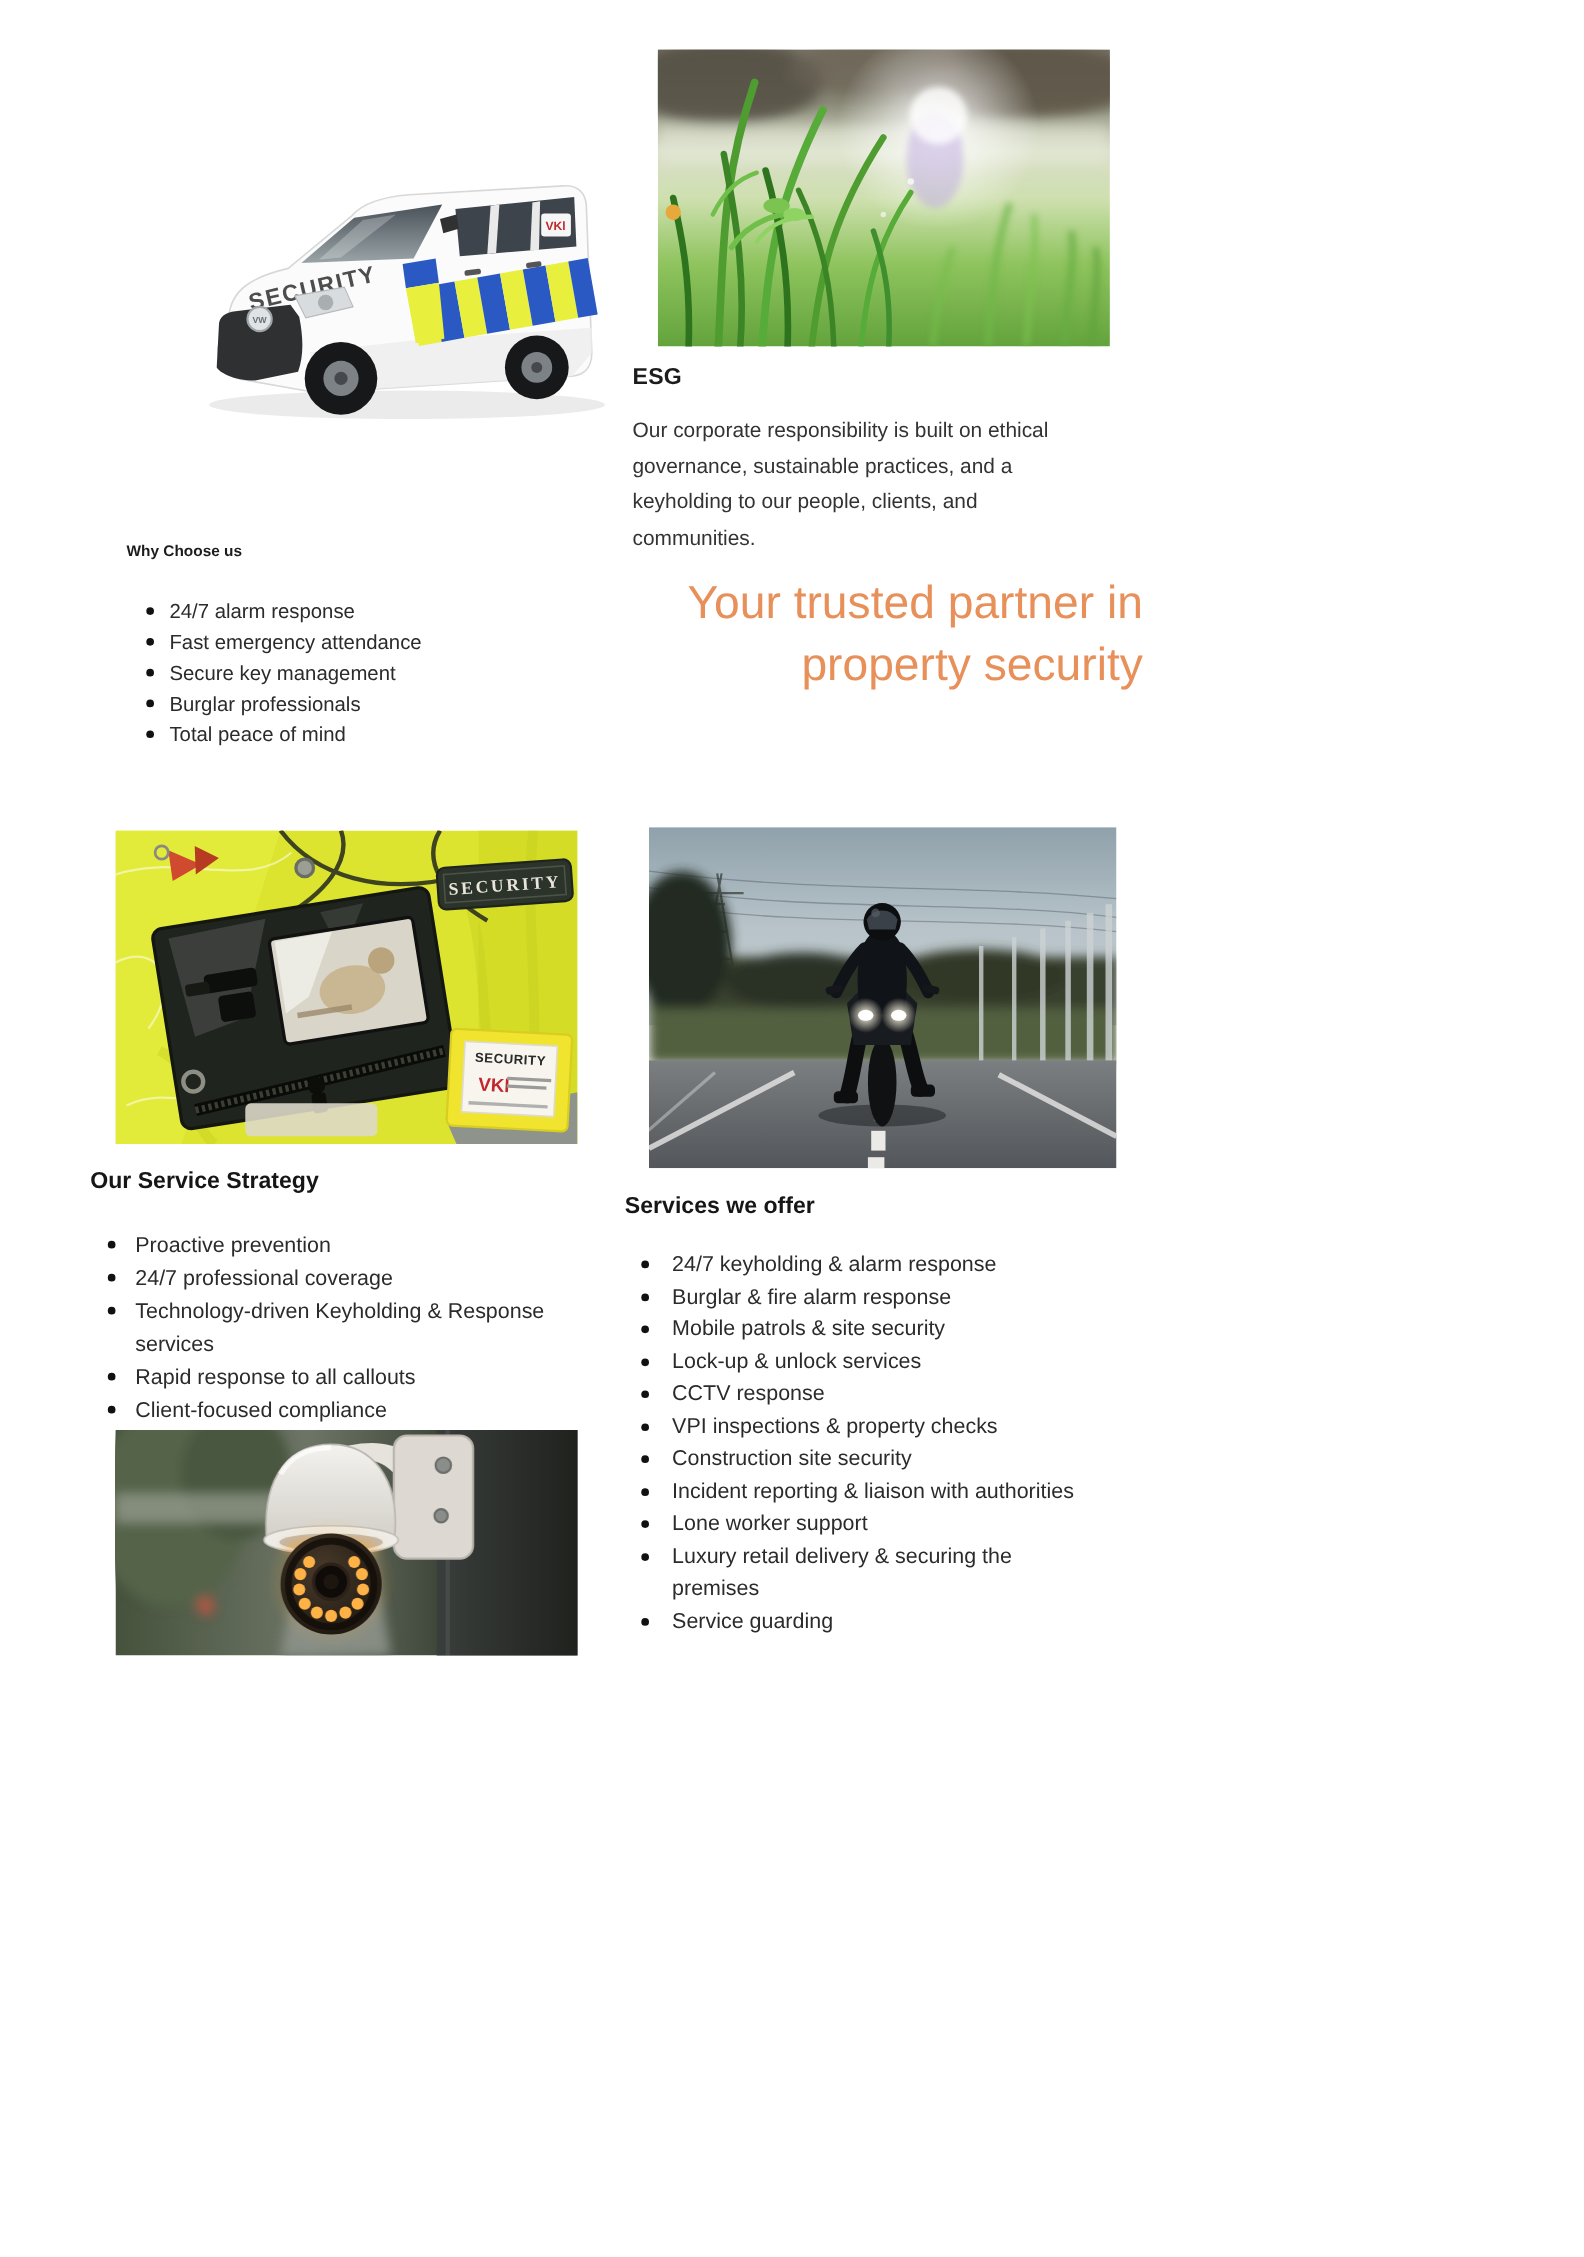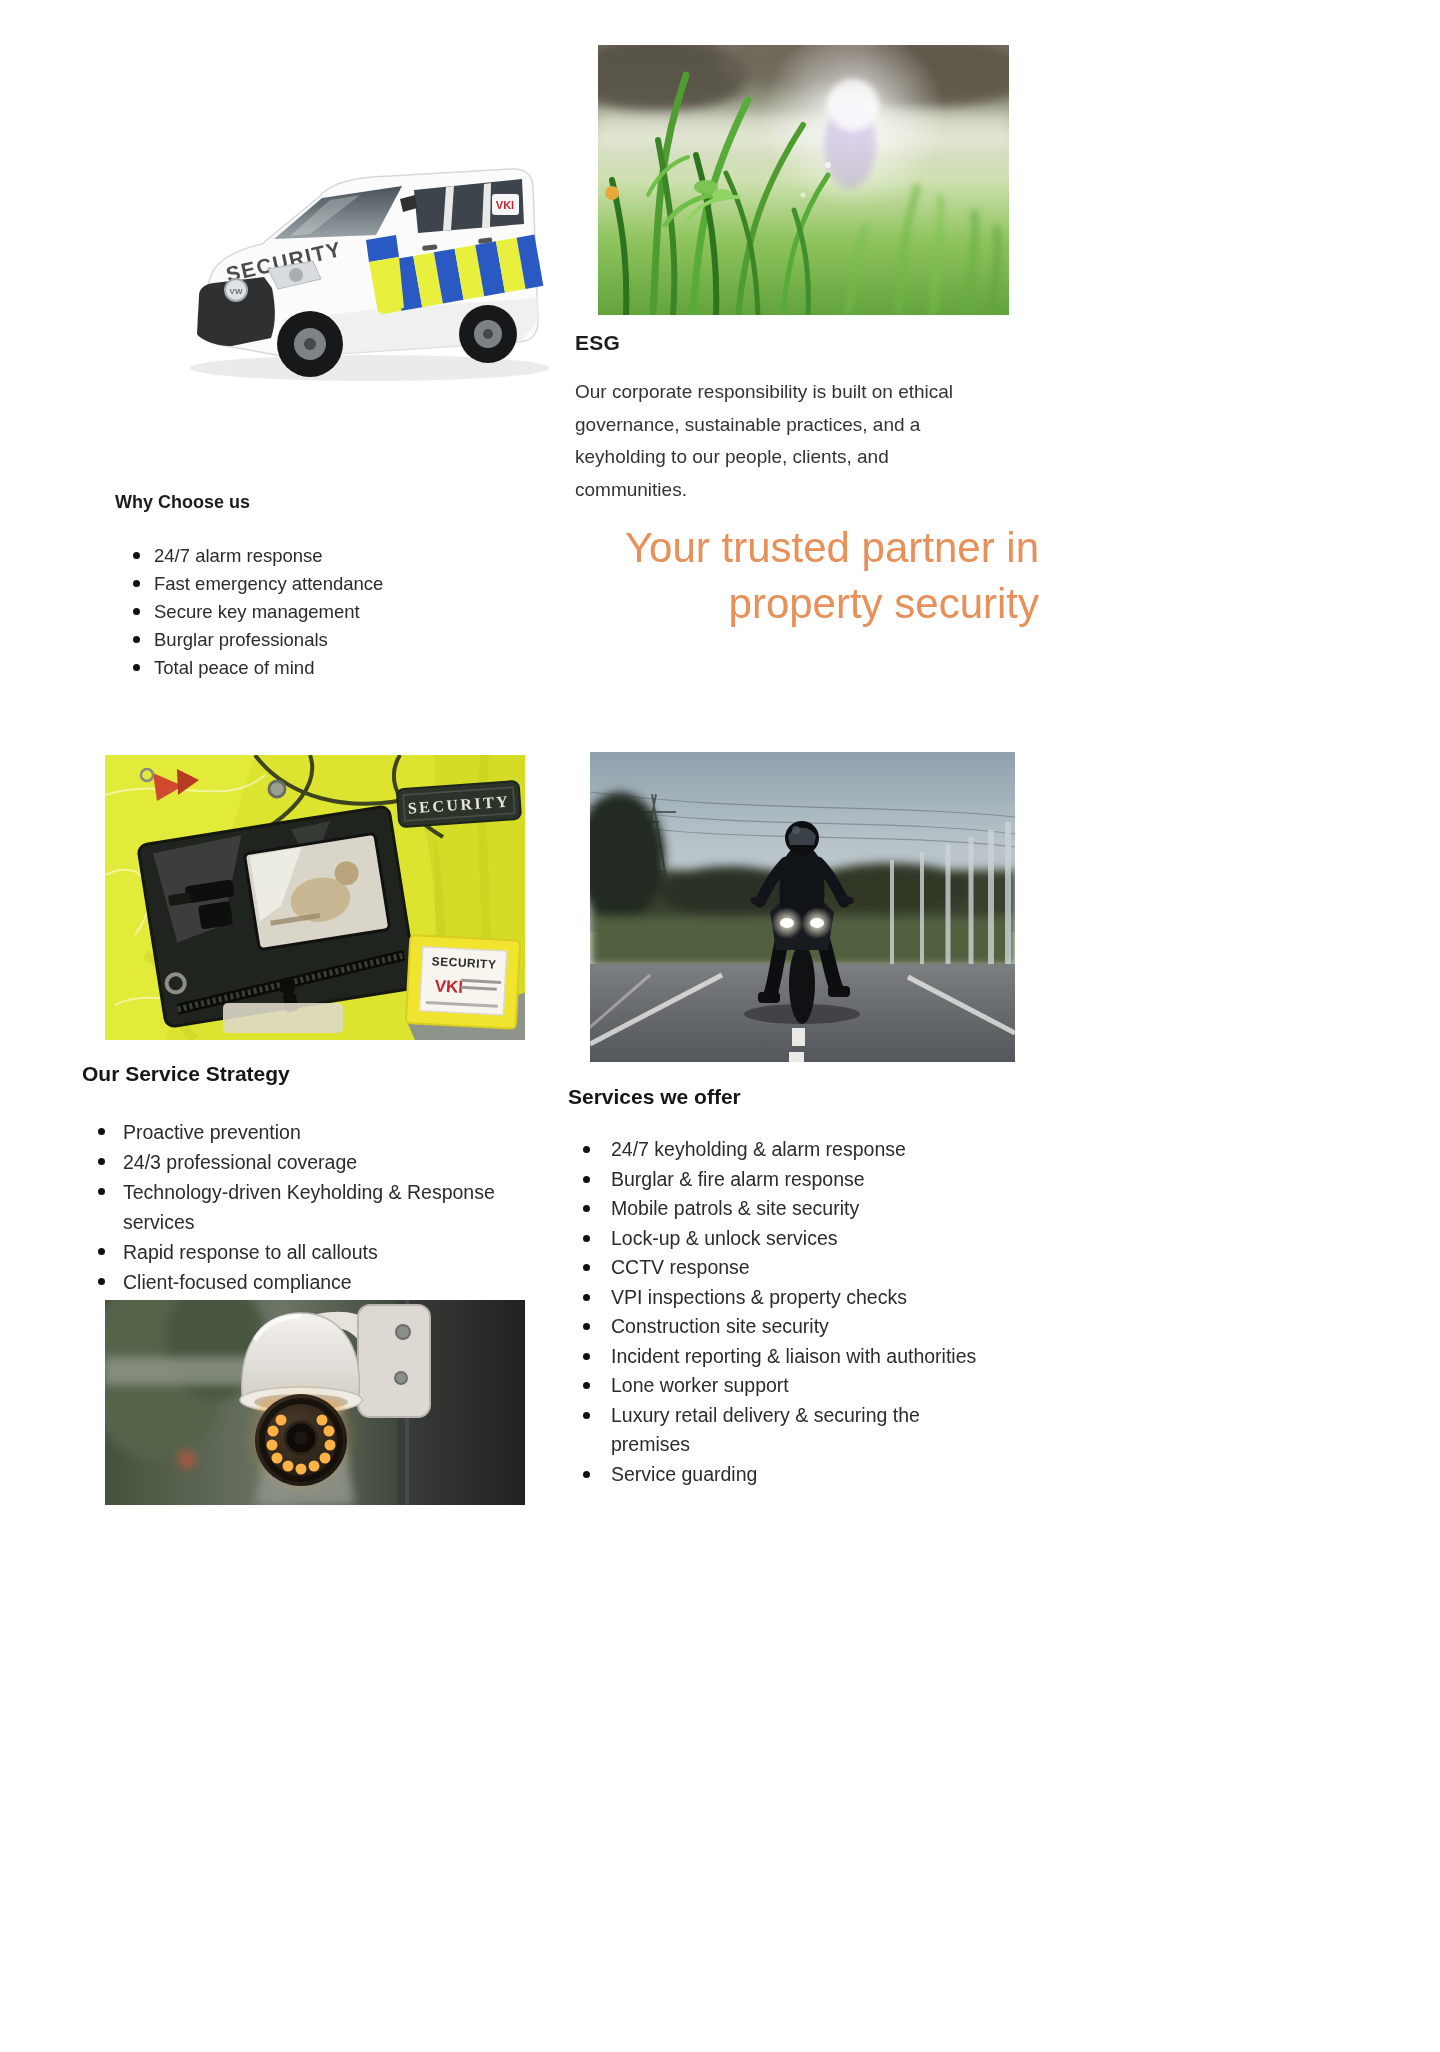--- a/index.html
+++ b/index.html
@@ -4,21 +4,21 @@
 <style>
   html,body{margin:0;padding:0;background:#ffffff;}
   #page{position:relative;width:1440px;height:2052px;background:#ffffff;overflow:hidden;
         font-family:"Liberation Sans","DejaVu Sans",sans-serif;color:#2b2b2b;}
   .fig{position:absolute;}
   .fig svg{display:block;width:100%;height:100%;}
   .abs{position:absolute;}
   .h{font-weight:bold;color:#1c1c1c;}
   .esg-title{left:575px;top:331px;font-size:21px;letter-spacing:.2px;}
   .esg-body{left:575px;top:376px;width:402px;font-size:19px;line-height:32.5px;color:#333;}
-  .why-title{left:115px;top:492px;font-size:18px;}
+  .why-title{left:115px;top:492px;font-size:14px;}
   .tagline{left:537px;top:520px;width:502px;text-align:right;font-size:42px;line-height:56px;
            color:#E8905A;font-weight:500;}
   .strat-title{left:82px;top:1062px;font-size:21px;color:#161616;}
   .serv-title{left:568px;top:1085px;font-size:21px;color:#161616;}
   ul.b{list-style:none;margin:0;padding:0;}
   ul.b li{position:relative;color:#2b2b2b;}
   ul.b li::before{content:"";position:absolute;left:13px;width:7px;height:7px;border-radius:50%;background:#111;}
   .why-list{left:120px;top:542px;width:330px;}
   .why-list li{padding-left:34px;font-size:18.5px;line-height:28px;}
   .why-list li::before{top:10px;left:14px;}
@@ -330,21 +330,21 @@
         <circle cx="227" cy="171" r="16" fill="url(#hl)"></circle>
         <ellipse cx="197" cy="171" rx="7" ry="5" fill="#ffffff"></ellipse>
         <ellipse cx="227" cy="171" rx="7" ry="5" fill="#ffffff"></ellipse>
       </g>
     </svg>
   </div>
 
   <div class="abs h strat-title">Our Service Strategy</div>
   <ul class="b abs strat-list">
     <li>Proactive prevention</li>
-    <li>24/3 professional coverage</li>
+    <li>24/7 professional coverage</li>
     <li>Technology-driven Keyholding &amp; Response services</li>
     <li>Rapid response to all callouts</li>
     <li>Client-focused compliance</li>
   </ul>
 
   <div class="abs h serv-title">Services we offer</div>
   <ul class="b abs serv-list">
     <li>24/7 keyholding &amp; alarm response</li>
     <li>Burglar &amp; fire alarm response</li>
     <li>Mobile patrols &amp; site security</li>

